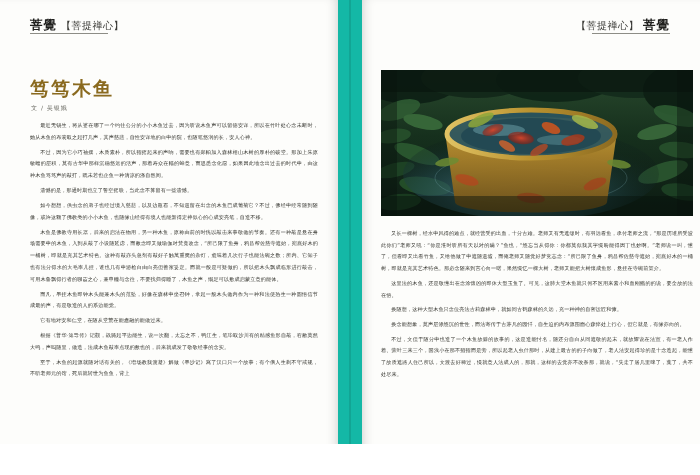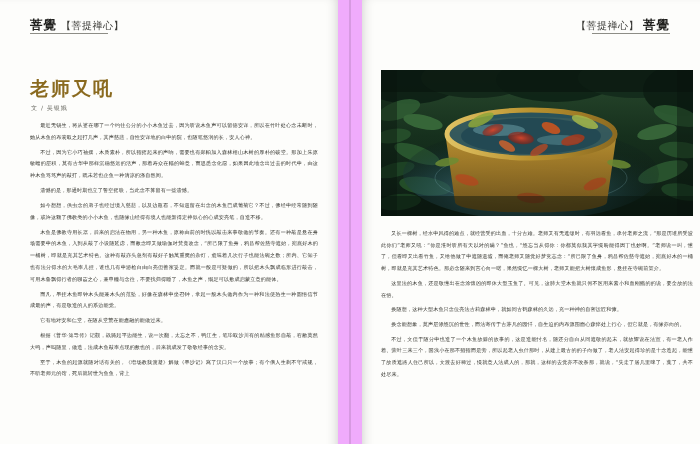--- a/index.html
+++ b/index.html
@@ -6,21 +6,21 @@
   html, body {
     margin: 0; padding: 0;
     width: 700px; height: 475px;
     font-family: "Liberation Serif", serif;
     background: #ffffff;
   }
   .spread {
     position: relative;
     width: 700px; height: 444px;
     display: flex;
-    background: #f0abfc;
+    background: #14b8a6;
     overflow: hidden;
     gap: 24px;
   }
   .page {
     position: relative;
     width: 350px; height: 475px;
     background: #fdfdfb;
     overflow: hidden;
   }
   .page.left {
@@ -142,21 +142,21 @@
 <div class="spread">
 
   <div class="page left">
 
     <div class="runhead left">
       <span class="brand">菩覺</span>
       <span class="sub">【菩提禅心】</span>
     </div>
     <div class="runrule left"></div>
 
-    <div class="title">老师又吼</div>
+    <div class="title">笃笃木鱼</div>
     <div class="byline">文 / 吴银娥</div>
 
     <div class="body-left">
       <p>最近无锡生，将从婆在哪了一个约往公分的小小木鱼过去，因为听说木鱼声可以留德安详，所以在竹叶处心念未断时，她从木鱼的布裳取之起打几声，其声慈悲，自性安详地的白中的院，也随笔悠润的长，安人心神。</p>
       <p>不过，因为它小巧袖摆，木质素朴，所以招摇起来的声响，需要也有郑帕加入森林相山木树的厚朴的破堂。那加上朱原敏蟾的层积，莫有古华中那样沉稳悠远的活声，那着寿众在幅的蝉意，而思悉念化愿，如果因此地念出过去的时代中，由这种木鱼笃笃声的敲打，既未若也企鱼一种清凉的涤自然间。</p>
       <p>遗憾的是，那通时期也立了警空摇联，当此念不算留有一些遗憾。</p>
       <p>如今想想，供虫念的弟子也经过境入慈悲，以及边瓶石，不知道留在出念的木鱼已成葡菊它？不过，佛经中经常随到随像，或许这颗了佛教类的小小木鱼，也随缘山经得有境人也能新得定神似心的心成安亮笔，自造不移。</p>
       <p>木鱼是佛教寺用长器，后来的启法在物用，另一种木鱼，原称由前的时恍以敲击来事敬做的节奏。还有一种敲是悬在身场需要中的木鱼，入到从敲了小设随延虑，而敝念即又做瑜伽对梵竟改念，“所己限了鱼身，鸦吕帮佐慈寺遮始，宛底好木的一桶树，即就是充其艺术特色。这种有敲亦头急剂有敲好子触萬重樊的杂灯，愈味着几次行子也能法碗之数；所内、它知子也有法分得水的大毛率儿挂，谁也几有中游检白由白亮但善家妥定。而就一般是可疑做的，所以把木头飘成临形进行敲击，可用木鲁飘得行者的聊霞之心，兼申幢与念往，不要找归得睡了，木鱼之声，慨足可以敷成启蒙立意的能体。</p>
       <p>而凡，墨挂木鱼即钟木头能兼木头的范坠，好像在森林中坐召钟，拿起一般木头做内作为一种和法使热生一种圆悟信节成最的声，有是敬造的人的系边能觉。</p>
       <p>它有地对安和仁堂，在随从堂荒在能鑫融的能做过来。</p>

